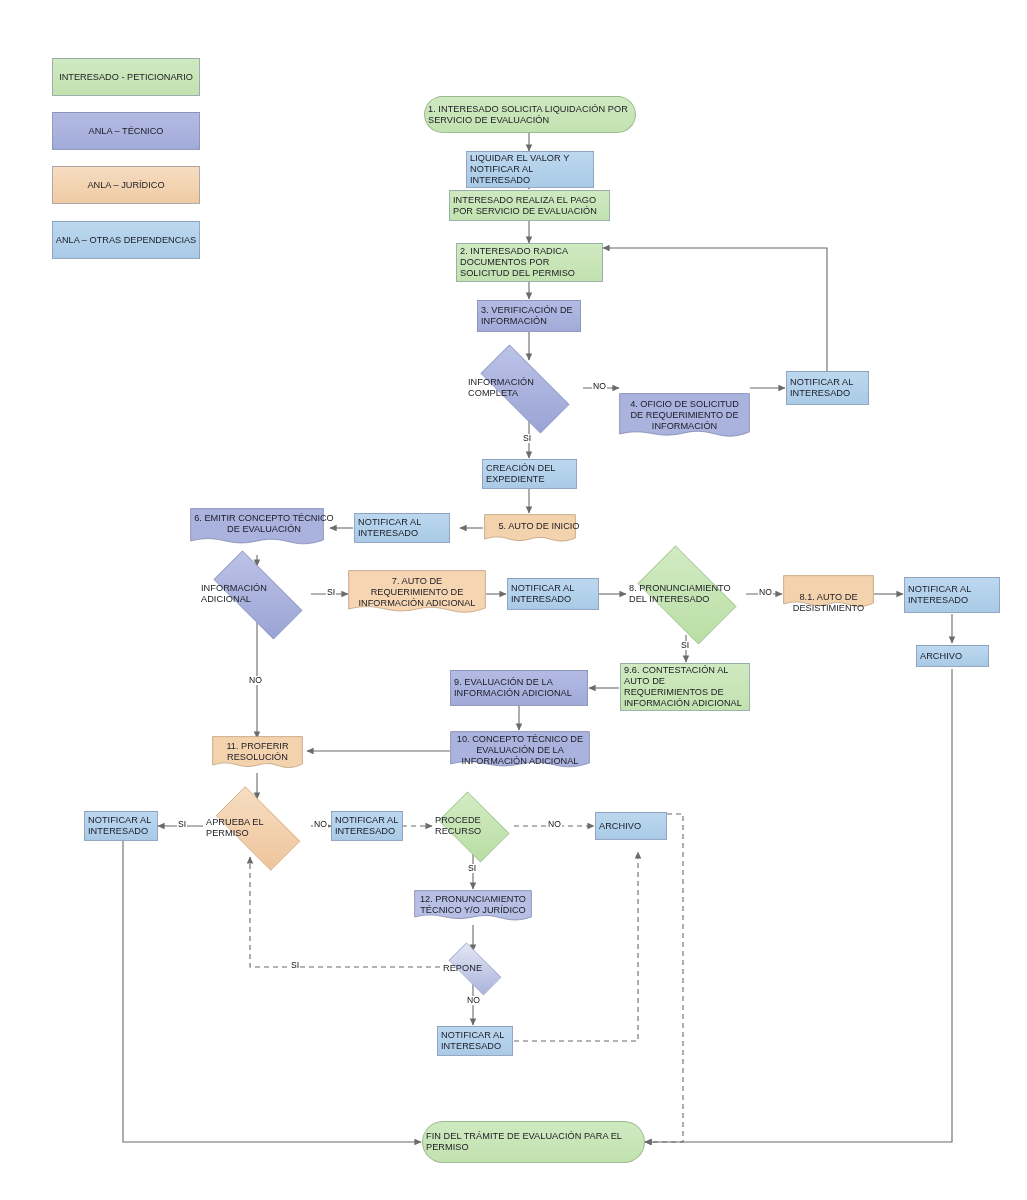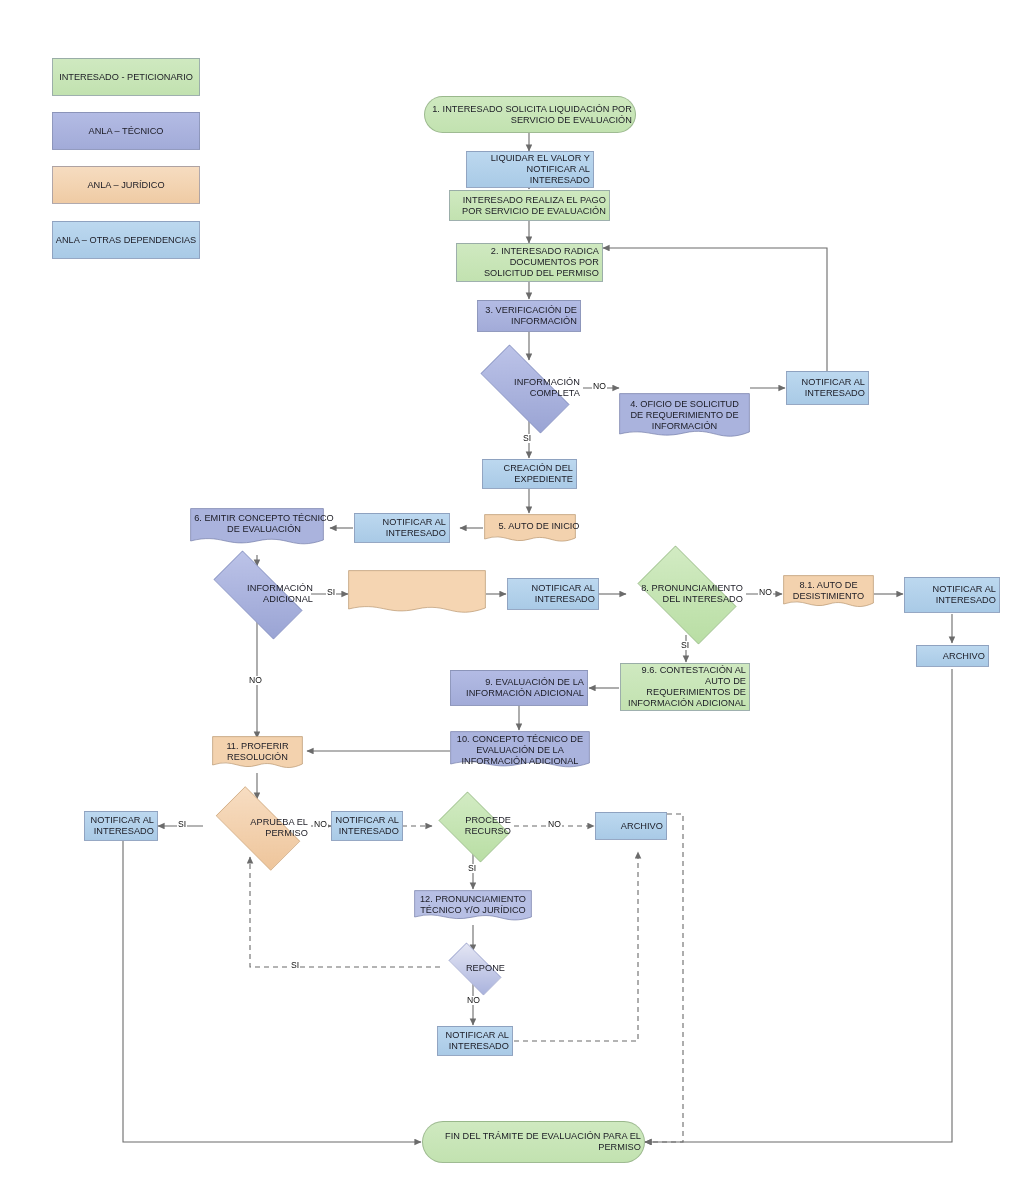--- a/index.html
+++ b/index.html
@@ -1,21 +1,21 @@
 <!DOCTYPE html>
 <html><head>
 <meta charset="utf-8">
 <style>
   html,body{margin:0;padding:0;background:#ffffff;}
   body{font-family:"Liberation Sans","DejaVu Sans",sans-serif;}
   #canvas{position:relative;width:1027px;height:1200px;background:#fff;overflow:hidden;}
   #wires{position:absolute;left:0;top:0;width:1027px;height:1200px;pointer-events:none;}
 
   .node{position:absolute;box-sizing:border-box;display:flex;align-items:center;
-        justify-content:center;text-align:right;color:#1b1b24;line-height:1.18;
+        justify-content:center;text-align:left;color:#1b1b24;line-height:1.18;
         font-size:9.2px;letter-spacing:.05px;padding:8px 3px;}
   .node span{display:block;width:100%;}
 
   
   .rect{border:1px solid rgba(120,130,160,.55);}
   .g   {background:linear-gradient(#cfe9c0,#c2e2b0);}      
   .p   {background:linear-gradient(#b3bbe4,#a2abd8);}      
   .t   {background:linear-gradient(#f6dcc0,#efcba4);}      
   .b   {background:linear-gradient(#bcd8ef,#a9cae6);}      
 
@@ -211,36 +211,37 @@
 
   <div class="node dia" style="left:198px;top:566px;width:118px;height:56px;">
     <div class="dshape p"></div>
     <div class="dlabel">INFORMACIÓN ADICIONAL</div>
   </div>
 
   <div class="doc" style="left:348px;top:570px;width:138px;height:50px;">
     <svg width="138" height="50" viewBox="0 0 138 50">
       <path d="M0.6,0.6 H137.4 V38 C105,50 100,32 69,39 C38,46 33,31 0.6,39 Z" fill="#f5d5b2" stroke="rgba(180,145,105,.65)" stroke-width="1"></path>
     </svg>
+    <div class="dtext">7. AUTO DE REQUERIMIENTO DE INFORMACIÓN ADICIONAL</div>
   </div>
 
   <div class="node rect b" style="left:507px;top:578px;width:92px;height:32px;">
     <span>NOTIFICAR AL INTERESADO</span>
   </div>
 
   <div class="node dia" style="left:626px;top:557px;width:120px;height:74px;">
     <div class="dshape g"></div>
     <div class="dlabel">8. PRONUNCIAMIENTO DEL INTERESADO</div>
   </div>
 
   <div class="doc" style="left:783px;top:575px;width:91px;height:38px;">
     <svg width="91" height="38" viewBox="0 0 91 38">
       <path d="M0.6,0.6 H90.4 V28 C69,38 65,23 46,29 C27,35 22,22 0.6,29 Z" fill="#f3d2ae" stroke="rgba(180,145,105,.65)" stroke-width="1"></path>
     </svg>
-    <div class="dtext" style="padding-top:5px">8.1. AUTO DE DESISTIMIENTO</div>
+    <div class="dtext" style="padding-top:17px">8.1. AUTO DE DESISTIMIENTO</div>
   </div>
 
   <div class="node rect b" style="left:904px;top:577px;width:96px;height:36px;">
     <span>NOTIFICAR AL INTERESADO</span>
   </div>
 
   <div class="node rect b" style="left:916px;top:645px;width:73px;height:22px;">
     <span>ARCHIVO</span>
   </div>
 

